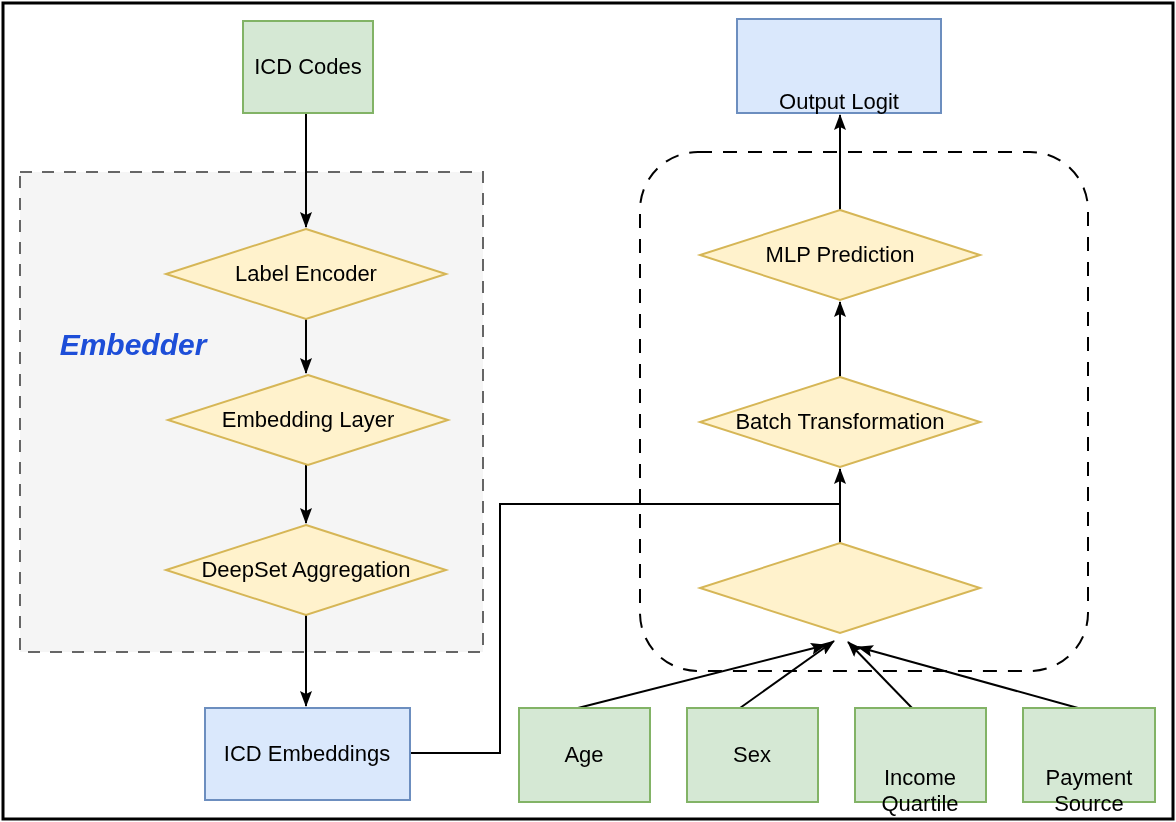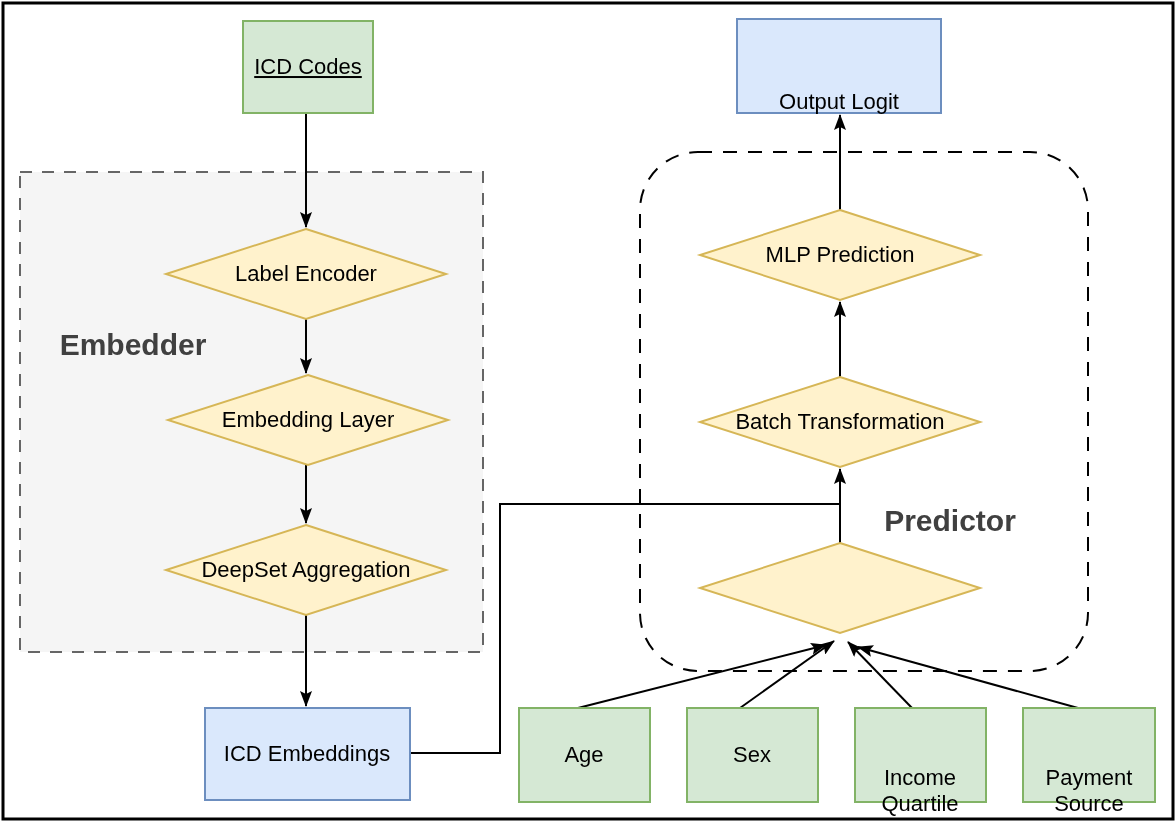--- a/index.html
+++ b/index.html
@@ -22,22 +22,23 @@
     position:absolute;
     transform:translate(-50%,-50%);
     font-size:22px;color:#000;
     text-align:center;line-height:1.18;
     white-space:nowrap;
   }
   .lbl.wrap{white-space:normal;width:124px;margin-top:36px;}
   .grouplbl{
     position:absolute;
     transform:translate(-50%,-50%);
-    font-size:30px;font-weight:bold;color:#404040;
+    font-size:30px;font-weight:bold;color:#1d4ed8;
     white-space:nowrap;
+    font-style:italic;
   }
 </style>
 </head>
 <body>
 
 <div id="canvas">
 
   <svg id="shapes" width="1176" height="822" viewBox="0 0 1176 822">
     <defs>
       <marker id="arrow" viewBox="0 0 16 12" refX="15" refY="6" markerWidth="16" markerHeight="12" markerUnits="userSpaceOnUse" orient="auto">
@@ -73,23 +74,22 @@
 
     <polygon class="node-yellow" points="306,229 446,274 306,319 166,274"></polygon>
     <polygon class="node-yellow" points="308,375 448,420 308,465 168,420"></polygon>
     <polygon class="node-yellow" points="306,525 446,570 306,615 166,570"></polygon>
     <polygon class="node-yellow" points="840,210 980,255 840,300 700,255"></polygon>
     <polygon class="node-yellow" points="840,377 980,422 840,467 700,422"></polygon>
     <polygon class="node-yellow" points="840,543 980,588 840,633 700,588"></polygon>
   </svg>
 
   <div class="grouplbl" style="left:133px;top:345px;">Embedder</div>
-  <div class="grouplbl" style="left:950px;top:521px;">Predictor</div>
 
-  <div class="lbl" style="left:308px;top:67px;text-decoration:underline;">ICD Codes</div>
+  <div class="lbl" style="left:308px;top:67px;">ICD Codes</div>
   <div class="lbl" style="left:839px;top:66px;margin-top:36px;">Output Logit</div>
   <div class="lbl" style="left:306px;top:274px;">Label Encoder</div>
   <div class="lbl" style="left:308px;top:420px;">Embedding Layer</div>
   <div class="lbl" style="left:306px;top:570px;">DeepSet Aggregation</div>
   <div class="lbl" style="left:307px;top:754px;">ICD Embeddings</div>
   <div class="lbl" style="left:840px;top:255px;">MLP Prediction</div>
   <div class="lbl" style="left:840px;top:422px;">Batch Transformation</div>
   <div class="lbl" style="left:584px;top:755px;">Age</div>
   <div class="lbl" style="left:752px;top:755px;">Sex</div>
   <div class="lbl wrap" style="left:920px;top:755px;">Income Quartile</div>

